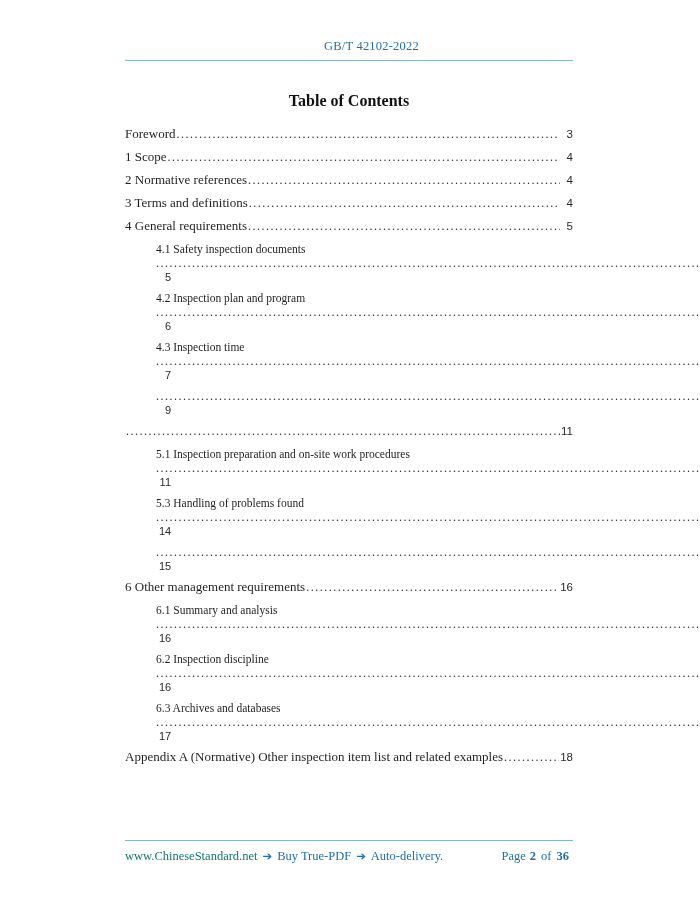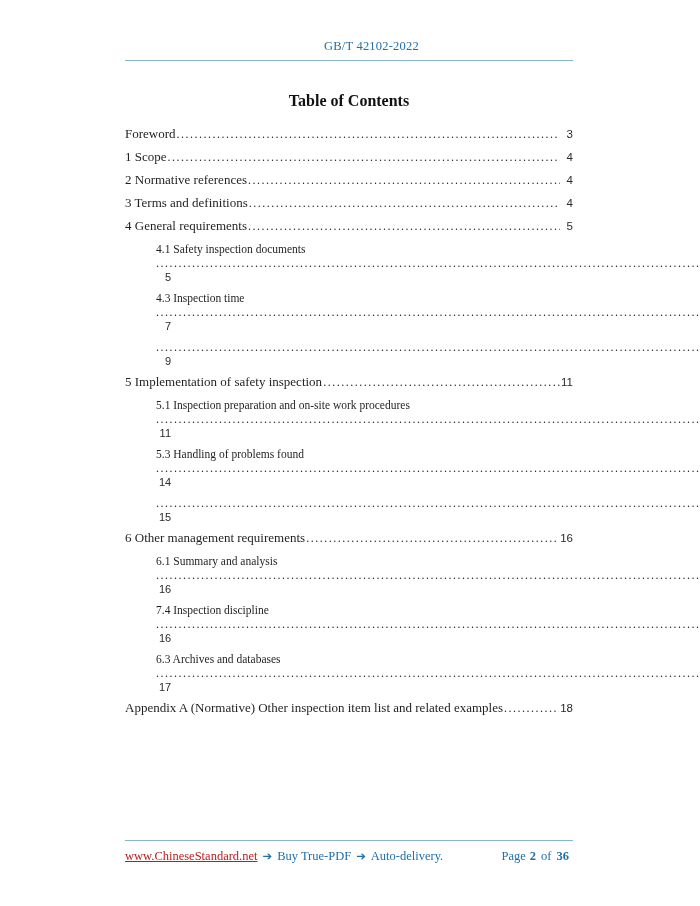--- a/index.html
+++ b/index.html
@@ -92,22 +92,21 @@
     border-top: 1px solid #8ab6c9;
     padding-top: 8px;
     display: flex;
     justify-content: space-between;
     align-items: baseline;
     font-size: 12.5px;
     color: #1f6fa8;
   }
   .footer-left { white-space: nowrap; }
   .footer-link {
-    text-decoration: underline;
-    color: #b91c1c;
+    color: #0f766e;
     cursor: pointer;
   }
   .footer-arrow {
     margin: 0 5px;
     font-family: "DejaVu Sans", sans-serif;
     font-size: 11.5px;
   }
   .footer-right { white-space: nowrap; }
   .page-num {
     font-weight: bold;
@@ -152,30 +151,34 @@
           <span class="toc-label">4 General requirements</span>
           <span class="toc-dots"></span>
           <span class="toc-page">5</span>
         </div>
         <div class="toc-entry sub">
           <span class="toc-label">4.1 Safety inspection documents</span>
           <span class="toc-dots"></span>
           <span class="toc-page">5</span>
         </div>
         <div class="toc-entry sub">
+          <span class="toc-label">4.2 Inspection plan and program</span>
+          <span class="toc-dots"></span>
+          <span class="toc-page">6</span>
+        </div>
+        <div class="toc-entry sub">
           <span class="toc-label">4.3 Inspection time</span>
           <span class="toc-dots"></span>
           <span class="toc-page">7</span>
         </div>
         <div class="toc-entry sub">
           <span class="toc-dots"></span>
           <span class="toc-page">9</span>
         </div>
         <div class="toc-entry">
-          <span class="toc-label">5 Implementation of safety inspection</span>
           <span class="toc-dots"></span>
           <span class="toc-page">11</span>
         </div>
         <div class="toc-entry sub">
           <span class="toc-label">5.1 Inspection preparation and on-site work procedures</span>
           <span class="toc-dots"></span>
           <span class="toc-page">11</span>
         </div>
         <div class="toc-entry sub">
           <span class="toc-label">5.3 Handling of problems found</span>
@@ -190,21 +193,21 @@
           <span class="toc-label">6 Other management requirements</span>
           <span class="toc-dots"></span>
           <span class="toc-page">16</span>
         </div>
         <div class="toc-entry sub">
           <span class="toc-label">6.1 Summary and analysis</span>
           <span class="toc-dots"></span>
           <span class="toc-page">16</span>
         </div>
         <div class="toc-entry sub">
-          <span class="toc-label">7.4 Inspection discipline</span>
+          <span class="toc-label">6.2 Inspection discipline</span>
           <span class="toc-dots"></span>
           <span class="toc-page">16</span>
         </div>
         <div class="toc-entry sub">
           <span class="toc-label">6.3 Archives and databases</span>
           <span class="toc-dots"></span>
           <span class="toc-page">17</span>
         </div>
         <div class="toc-entry">
           <span class="toc-label">Appendix A (Normative) Other inspection item list and related examples</span>

